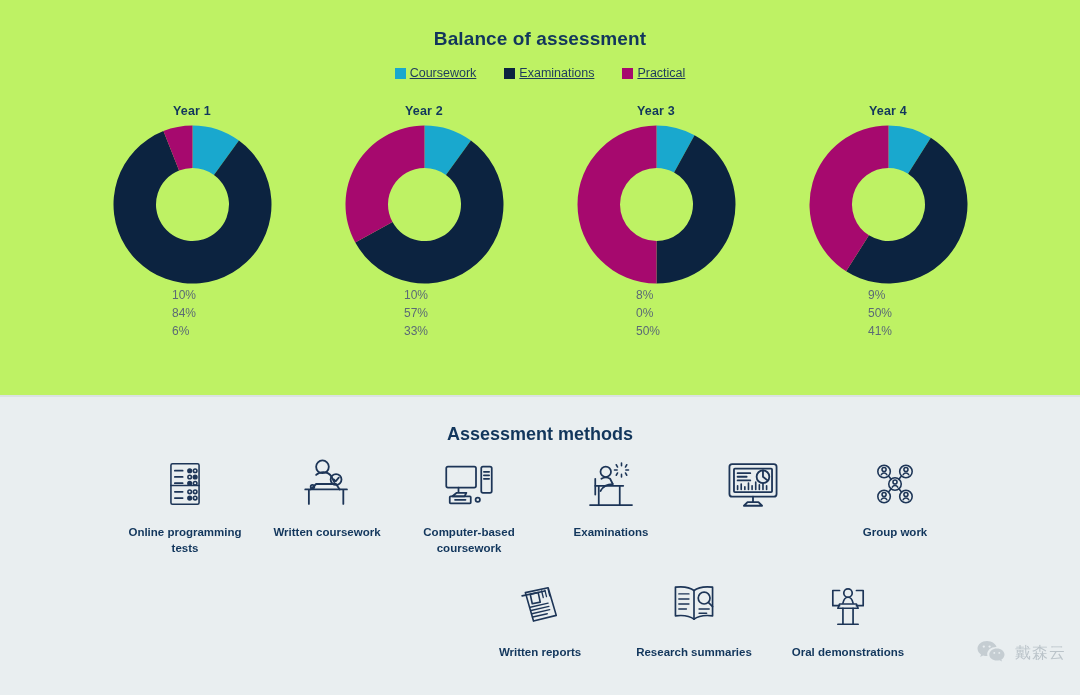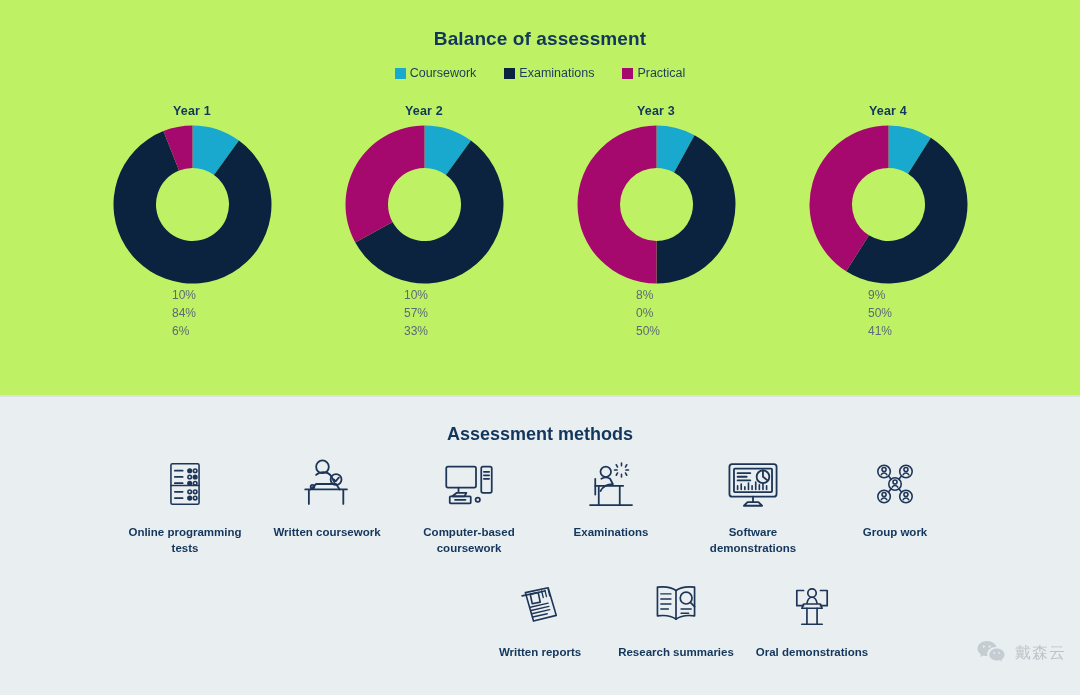--- a/index.html
+++ b/index.html
@@ -61,20 +61,21 @@
     justify-content: center;
     align-items: center;
     gap: 28px;
   }
   .legend-item {
     display: flex;
     align-items: center;
     gap: 4px;
     font-size: 12.5px;
     color: #1d3b5c;
+    text-decoration: underline;
   }
   .legend-swatch {
     width: 11px;
     height: 11px;
     display: inline-block;
     flex: 0 0 auto;
   }
 
   .donut-row {
     position: absolute;
@@ -146,21 +147,21 @@
   }
 
   .methods-row {
     position: absolute;
     left: 0;
     width: 1080px;
     display: flex;
     justify-content: center;
   }
   .methods-row.row1 { top: 56px; gap: 24px; }
-  .methods-row.row2 { top: 176px; gap: 18px; }
+  .methods-row.row2 { top: 176px; gap: 36px; }
 
   .method {
     width: 118px;
     display: flex;
     flex-direction: column;
     align-items: center;
   }
   .method-icon {
     width: 62px;
     height: 62px;
@@ -361,21 +362,20 @@
             <svg width="58" height="58" viewBox="0 0 64 64" fill="none" stroke="#1d3557" stroke-width="2" stroke-linecap="round" stroke-linejoin="round">
     <rect x="6" y="10" width="52" height="36" rx="3"></rect>
     <rect x="11" y="15" width="42" height="26" rx="1"></rect>
     <path d="M15 20h14M15 24h10M15 28h14" stroke-width="2"></path>
     <circle cx="43" cy="24" r="7"></circle>
     <path d="M43 17v7l5 4"></path>
     <path d="M15 38v-4M19 38v-6M23 38v-3M27 38v-7M31 38v-4M35 38v-8M39 38v-5M43 38v-7M47 38v-4" stroke-width="1.8"></path>
     <path d="M32 46v6M22 56h20l-4-4H26z"></path>
   </svg>
           </div>
-          <div class="method-label">Software demonstrations</div>
         </div>
         <div class="method">
           <div class="method-icon">
             <svg width="50" height="50" viewBox="0 0 64 64" fill="none" stroke="#1d3557" stroke-width="2" stroke-linecap="round" stroke-linejoin="round">
     <circle cx="18" cy="16" r="8"></circle>
               <path d="M14.5 20a4 4 0 017 0"></path>
               <circle cx="18" cy="13.5" r="2.6"></circle>
     <circle cx="46" cy="16" r="8"></circle>
               <path d="M42.5 20a4 4 0 017 0"></path>
               <circle cx="46" cy="13.5" r="2.6"></circle>

